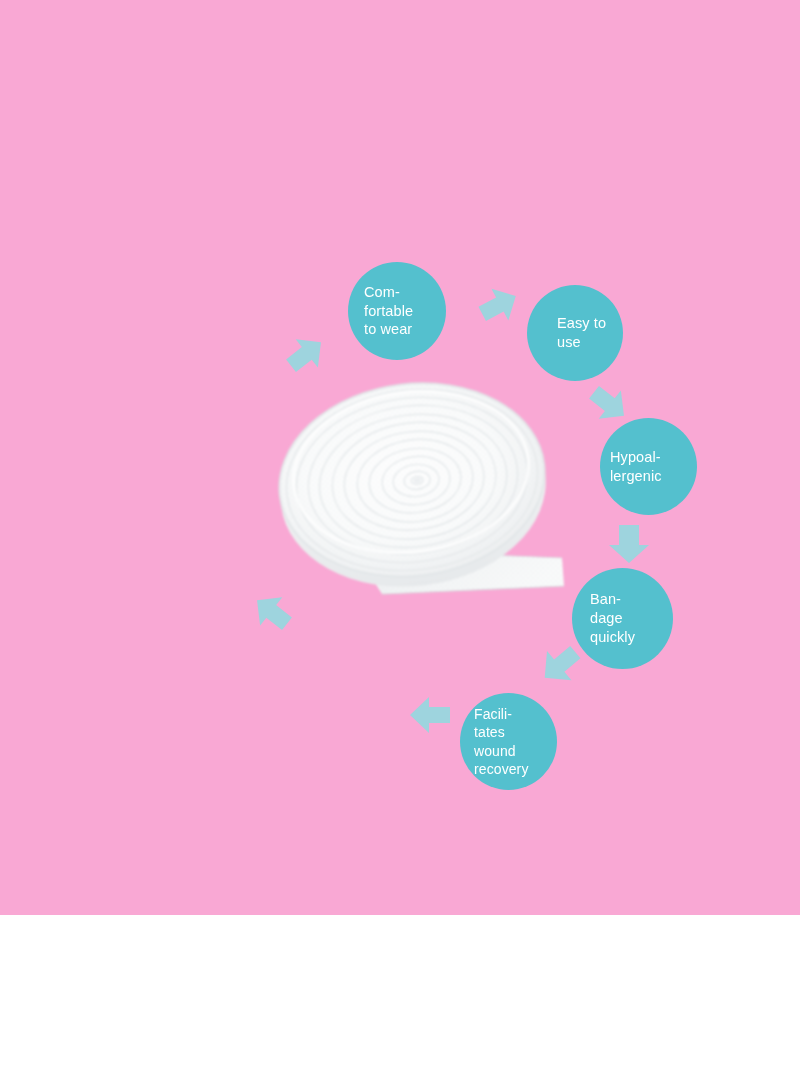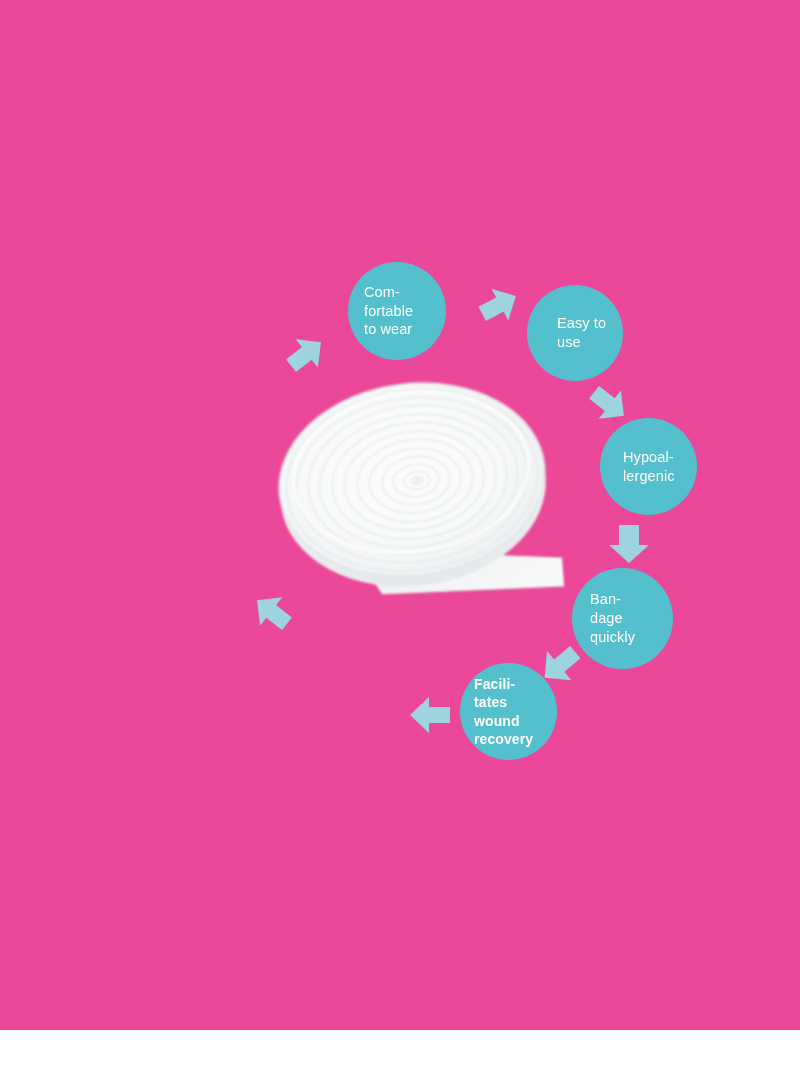--- a/index.html
+++ b/index.html
@@ -7,22 +7,22 @@
     margin: 0;
     padding: 0;
     background: #ffffff;
   }
   body {
     font-family: "Liberation Sans", sans-serif;
   }
   #stage {
     position: relative;
     width: 800px;
-    height: 1030px;
-    background: #ec4899;
+    height: 915px;
+    background: #f9a8d4;
     overflow: hidden;
   }
 
   
   #product-photo {
     position: absolute;
     left: 262px;
     top: 362px;
     width: 320px;
     height: 270px;
@@ -51,27 +51,27 @@
     white-space: pre-line;
     width: 100%;
     box-sizing: border-box;
   }
 
   
   #circle-comfortable { left: 348px; top: 262px; width: 98px;  height: 98px;  }
   #circle-easy        { left: 527px; top: 285px; width: 96px;  height: 96px;  }
   #circle-hypo        { left: 600px; top: 418px; width: 97px;  height: 97px;  }
   #circle-bandage     { left: 572px; top: 568px; width: 101px; height: 101px; }
-  #circle-facilitates { left: 460px; top: 663px; width: 97px;  height: 97px; font-weight: bold;  }
+  #circle-facilitates { left: 460px; top: 693px; width: 97px;  height: 97px;  }
   #circle-breath      { left: 283px; top: 632px; width: 94px;  height: 95px;  }
   #circle-pressure    { left: 165px; top: 418px; width: 93px;  height: 93px;  }
 
   #circle-comfortable .feature-label { padding-left: 16px; }
   #circle-easy        .feature-label { padding-left: 30px; }
-  #circle-hypo        .feature-label { padding-left: 23px; }
+  #circle-hypo        .feature-label { padding-left: 10px; }
   #circle-bandage     .feature-label { padding-left: 18px; }
   #circle-facilitates .feature-label { padding-left: 14px; font-size: 14px; }
   #circle-breath      .feature-label { padding-left: 14px; font-size: 14px; }
   #circle-pressure    .feature-label { padding-left: 14px; }
 
   
   .flow-arrow {
     position: absolute;
     pointer-events: none;
   }

